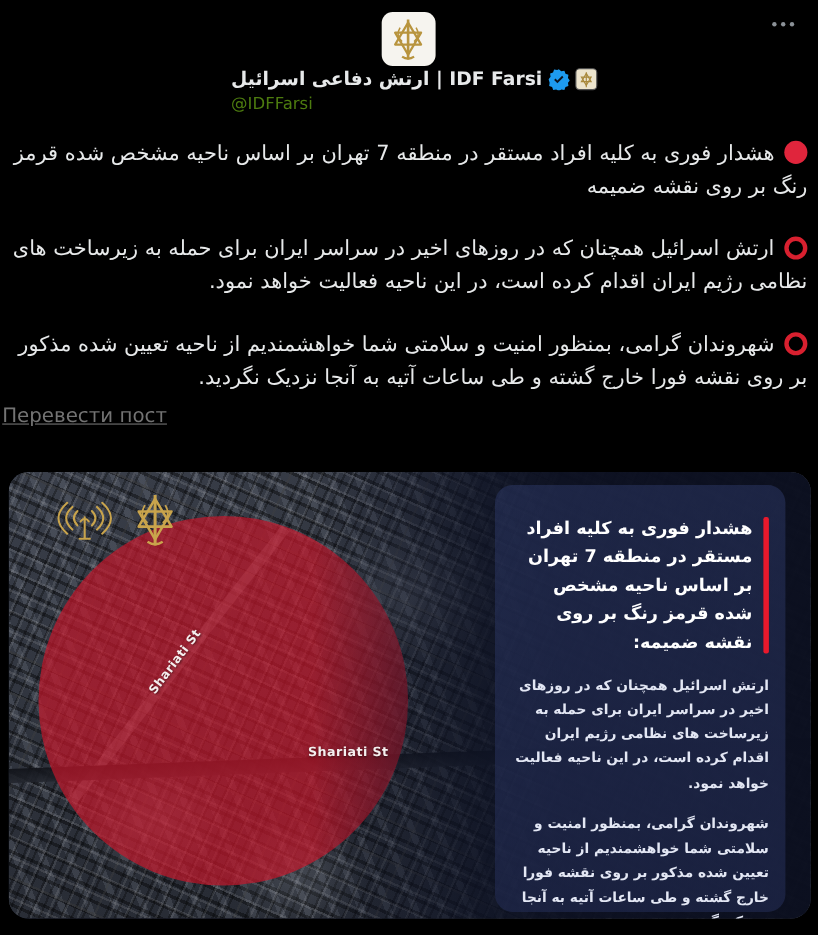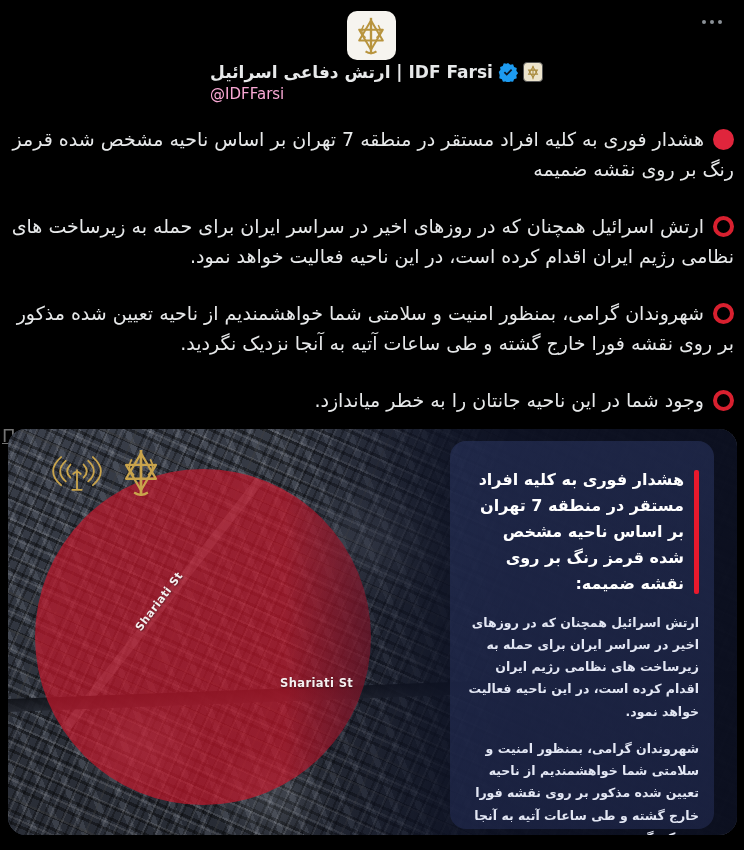--- a/index.html
+++ b/index.html
@@ -4,21 +4,21 @@
 <style>
   * { margin:0; padding:0; box-sizing:border-box; }
   html,body { width:744px; height:850px; overflow:hidden; background:#000; }
   body { font-family:"DejaVu Sans", sans-serif; color:#e7e9ea; position:relative; }
 
   
   .tweet-header { display:flex; align-items:center; padding:11px 14px 0 12px; position:relative;flex-direction:column; }
   .avatar { width:49px; height:49px; border-radius:10px; background:#f6f4ef; display:flex; align-items:center; justify-content:center; flex:0 0 auto; cursor:pointer; }
   .name-col { margin-left:11px; padding-top:1px; direction:ltr; }
   .name-row { display:flex; align-items:center; gap:5px; font-size:17px; font-weight:bold; color:#e7e9ea; line-height:22px; }
-  .handle { font-size:15px; color:#f9a8d4; margin-top:2px; }
+  .handle { font-size:15px; color:#4d7c0f; margin-top:2px; }
   .badge-verified { width:20px; height:20px; flex:0 0 auto; }
   .badge-affiliate { width:20px; height:20px; border-radius:4px; background:#ece4cd; border:1px solid #555; display:flex; align-items:center; justify-content:center; flex:0 0 auto; }
   .more-icon { position:absolute; right:18px; top:16px; display:flex; gap:4px; cursor:pointer; padding:4px; }
   .more-icon i { width:4px; height:4px; border-radius:50%; background:#8b9197; display:block; }
 
   
   .tweet-body { direction:rtl; text-align:right; padding:21px 10px 0 8px; }
   .tweet-par { font-size:19px; line-height:30px; color:#e7e9ea; margin-bottom:27px; font-weight:400; }
   .tweet-par:last-child { margin-bottom:0; }
   .bullet { display:inline-block; width:21px; height:21px; vertical-align:-4px; margin-left:9px; border-radius:50%; }
@@ -107,21 +107,20 @@
         <i></i>
         <i></i>
         <i></i>
       </div>
   </header>
 
   <section class="tweet-body">
     <p class="tweet-par"><span class="bullet bullet-filled"></span><span>هشدار فوری به کلیه افراد مستقر در منطقه 7 تهران بر اساس ناحیه مشخص شده قرمز رنگ بر روی نقشه ضمیمه</span></p>
     <p class="tweet-par"><span class="bullet bullet-ring"></span><span>ارتش اسرائیل همچنان که در روزهای اخیر در سراسر ایران برای حمله به زیرساخت های نظامی رژیم ایران اقدام کرده است، در این ناحیه فعالیت خواهد نمود.</span></p>
     <p class="tweet-par"><span class="bullet bullet-ring"></span><span>شهروندان گرامی، بمنظور امنیت و سلامتی شما خواهشمندیم از ناحیه تعیین شده مذکور بر روی نقشه فورا خارج گشته و طی ساعات آتیه به آنجا نزدیک نگردید.</span></p>
-    <p class="tweet-par"><span class="bullet bullet-ring"></span><span>وجود شما در این ناحیه جانتان را به خطر میاندازد.</span></p>
   </section>
 
   <div class="translate-link">
     <a>Перевести пост</a>
   </div>
 
   <figure class="map-card">
     <div class="map-bg"></div>
     <div class="street-diagonal"></div>
     <div class="street-horizontal"></div>

